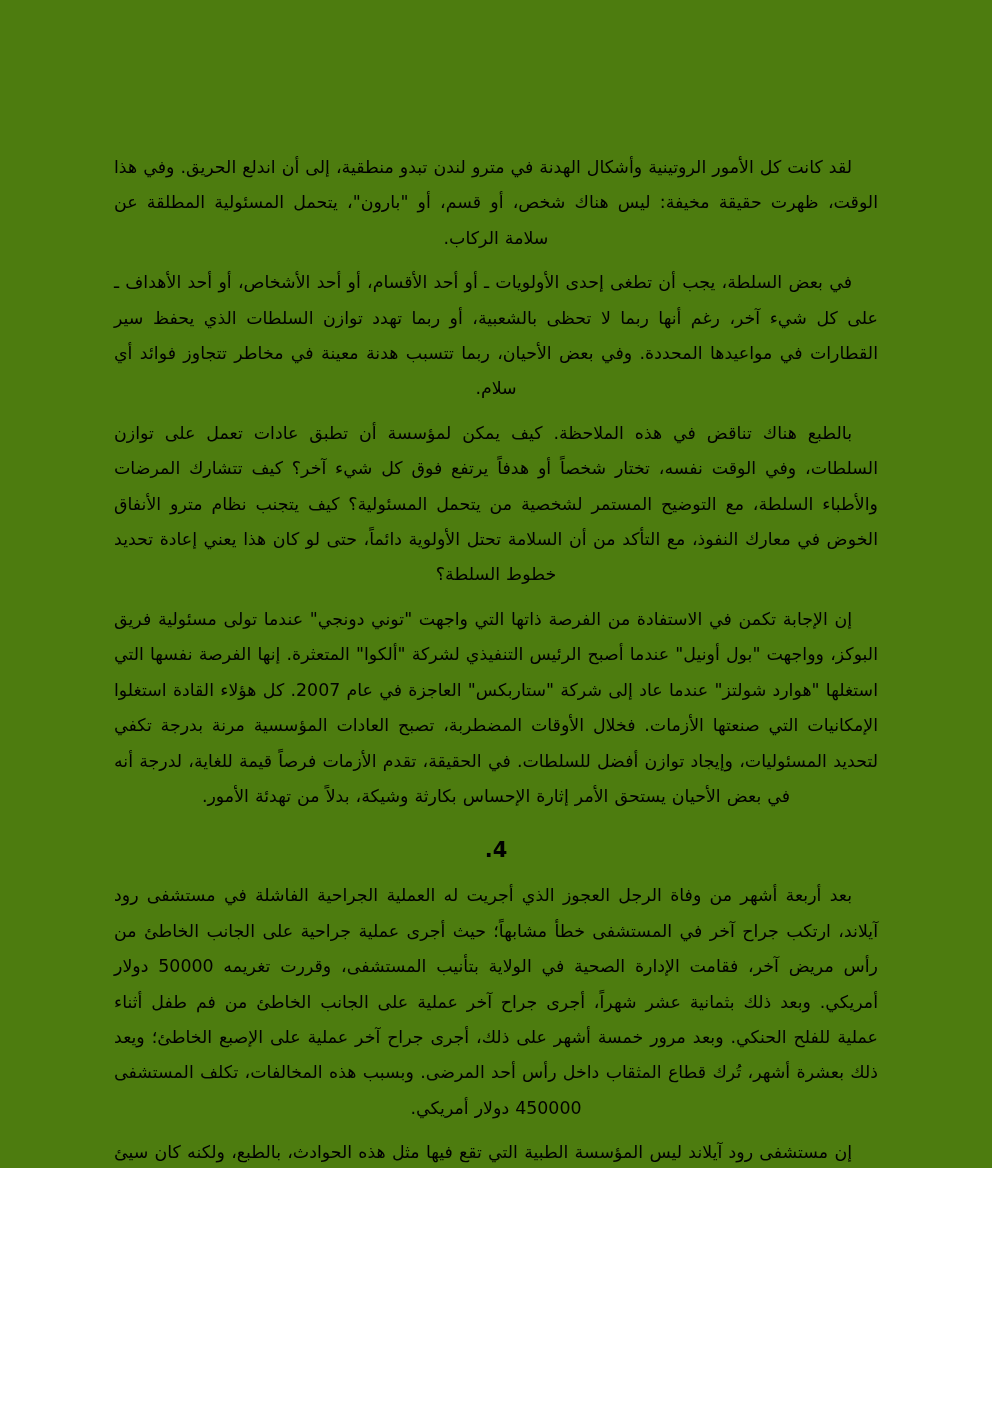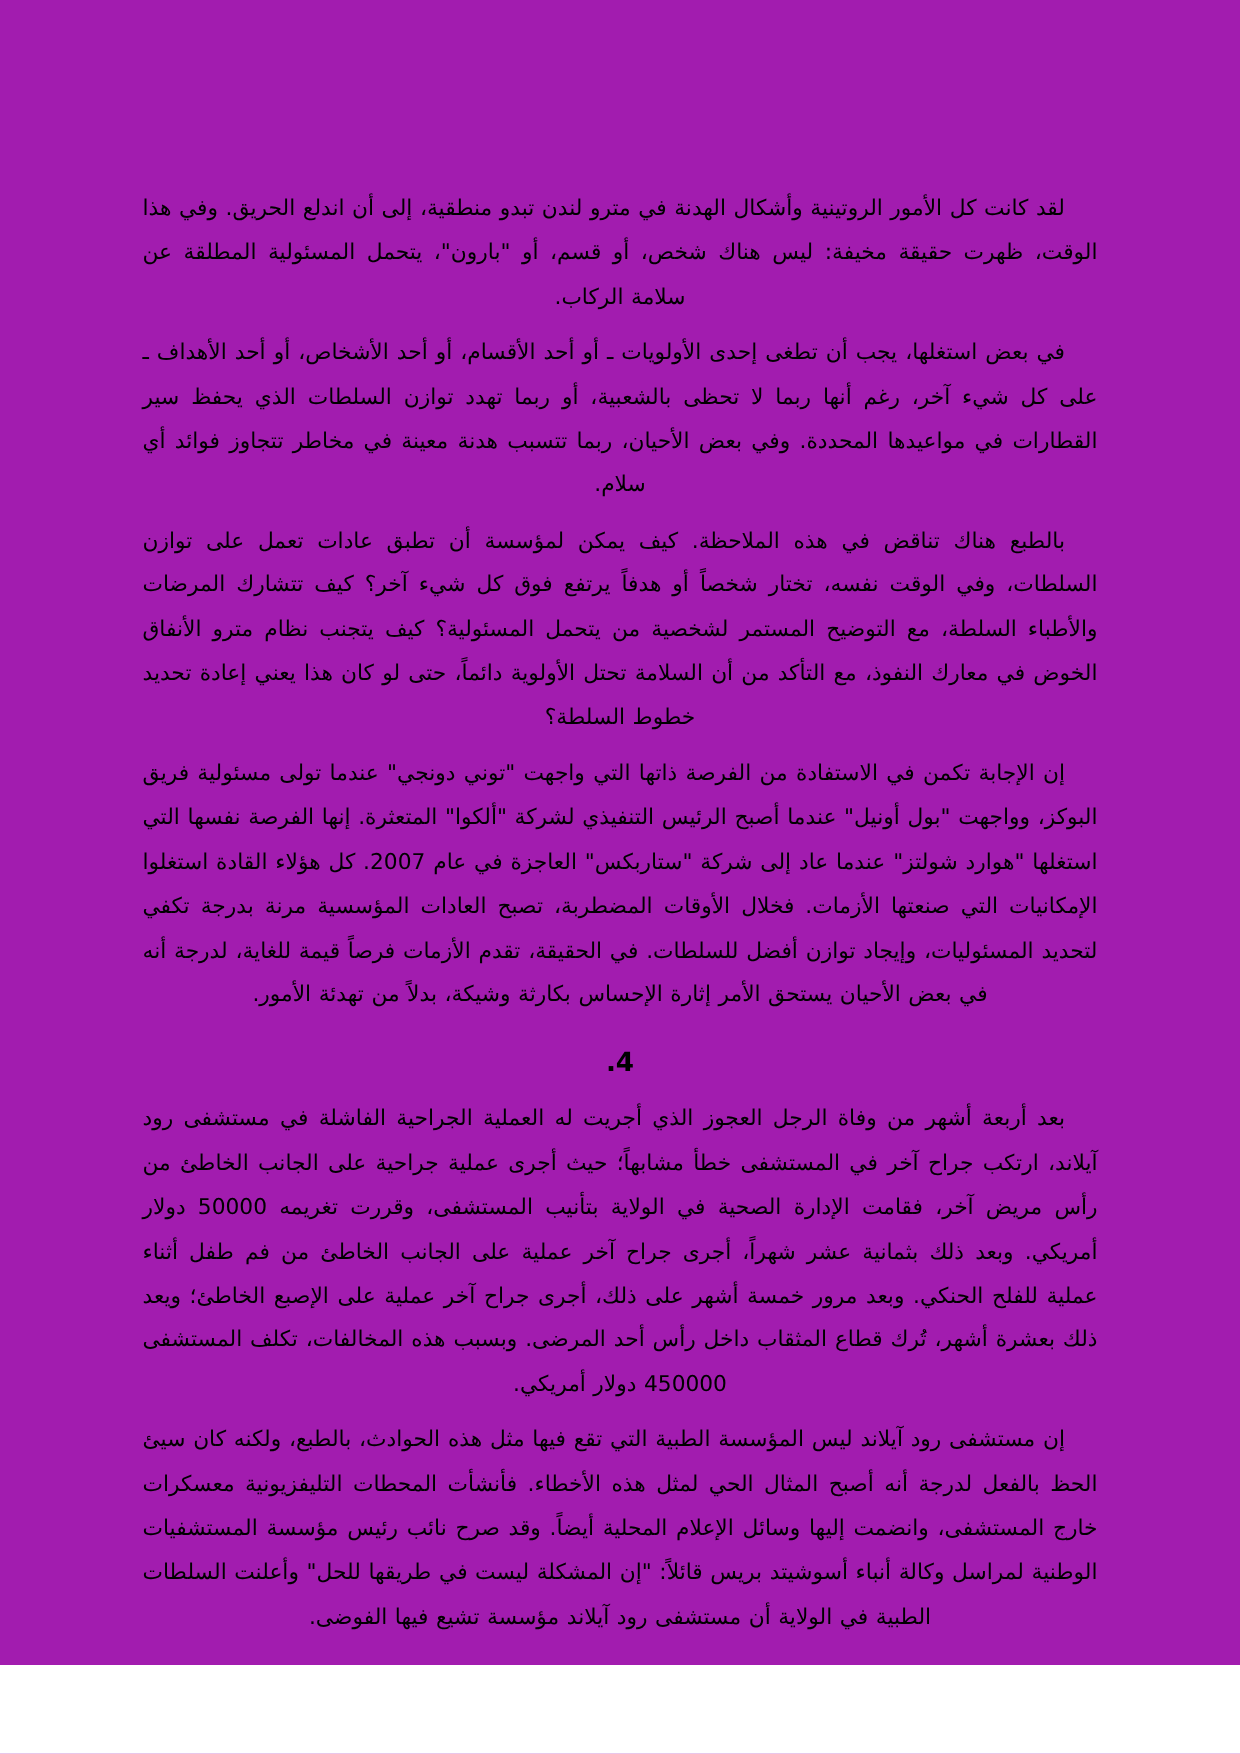--- a/index.html
+++ b/index.html
@@ -5,22 +5,22 @@
 <style>
   html, body {
     margin: 0;
     padding: 0;
     background: #ffffff;
   }
 
   .page {
     position: relative;
     width: 992px;
-    height: 1332px;
-    background: #a21caf;
+    height: 1168px;
+    background: #4d7c0f;
     overflow: hidden;
     box-sizing: border-box;
     font-family: "DejaVu Sans", "Liberation Sans", sans-serif;
   }
 
   .content {
     position: absolute;
     top: 150px;
     right: 114px;
     left: 114px;
@@ -83,21 +83,21 @@
 </style>
 </head>
 <body>
 
 <div class="page">
 
   <div class="content">
 
     <p class="para">لقد كانت كل الأمور الروتينية وأشكال الهدنة في مترو لندن تبدو منطقية، إلى أن اندلع الحريق. وفي هذا الوقت، ظهرت حقيقة مخيفة: ليس هناك شخص، أو قسم، أو "بارون"، يتحمل المسئولية المطلقة عن سلامة الركاب.</p>
 
-    <p class="para"><span>في بعض استغلها، يجب أن </span><b class="bold">تطغى</b><span> إحدى الأولويات ـ أو أحد الأقسام، أو أحد الأشخاص، أو أحد الأهداف ـ على كل شيء آخر، رغم أنها ربما لا تحظى بالشعبية، أو ربما تهدد توازن السلطات الذي يحفظ سير القطارات في مواعيدها المحددة. وفي بعض الأحيان، ربما تتسبب هدنة معينة في مخاطر تتجاوز فوائد أي سلام.</span></p>
+    <p class="para"><span>في بعض السلطة، يجب أن </span><b class="bold">تطغى</b><span> إحدى الأولويات ـ أو أحد الأقسام، أو أحد الأشخاص، أو أحد الأهداف ـ على كل شيء آخر، رغم أنها ربما لا تحظى بالشعبية، أو ربما تهدد توازن السلطات الذي يحفظ سير القطارات في مواعيدها المحددة. وفي بعض الأحيان، ربما تتسبب هدنة معينة في مخاطر تتجاوز فوائد أي سلام.</span></p>
 
     <p class="para">بالطبع هناك تناقض في هذه الملاحظة. كيف يمكن لمؤسسة أن تطبق عادات تعمل على توازن السلطات، وفي الوقت نفسه، تختار شخصاً أو هدفاً يرتفع فوق كل شيء آخر؟ كيف تتشارك المرضات والأطباء السلطة، مع التوضيح المستمر لشخصية من يتحمل المسئولية؟ كيف يتجنب نظام مترو الأنفاق الخوض في معارك النفوذ، مع التأكد من أن السلامة تحتل الأولوية دائماً، حتى لو كان هذا يعني إعادة تحديد خطوط السلطة؟</p>
 
     <p class="para">إن الإجابة تكمن في الاستفادة من الفرصة ذاتها التي واجهت "توني دونجي" عندما تولى مسئولية فريق البوكز، وواجهت "بول أونيل" عندما أصبح الرئيس التنفيذي لشركة "ألكوا" المتعثرة. إنها الفرصة نفسها التي استغلها "هوارد شولتز" عندما عاد إلى شركة "ستاربكس" العاجزة في عام 2007. كل هؤلاء القادة استغلوا الإمكانيات التي صنعتها الأزمات. فخلال الأوقات المضطربة، تصبح العادات المؤسسية مرنة بدرجة تكفي لتحديد المسئوليات، وإيجاد توازن أفضل للسلطات. في الحقيقة، تقدم الأزمات فرصاً قيمة للغاية، لدرجة أنه في بعض الأحيان يستحق الأمر إثارة الإحساس بكارثة وشيكة، بدلاً من تهدئة الأمور.</p>
 
     <div class="section-heading">.4</div>
 
     <p class="para">بعد أربعة أشهر من وفاة الرجل العجوز الذي أجريت له العملية الجراحية الفاشلة في مستشفى رود آيلاند، ارتكب جراح آخر في المستشفى خطأ مشابهاً؛ حيث أجرى عملية جراحية على الجانب الخاطئ من رأس مريض آخر، فقامت الإدارة الصحية في الولاية بتأنيب المستشفى، وقررت تغريمه 50000 دولار أمريكي. وبعد ذلك بثمانية عشر شهراً، أجرى جراح آخر عملية على الجانب الخاطئ من فم طفل أثناء عملية للفلح الحنكي. وبعد مرور خمسة أشهر على ذلك، أجرى جراح آخر عملية على الإصبع الخاطئ؛ ويعد ذلك بعشرة أشهر، تُرك قطاع المثقاب داخل رأس أحد المرضى. وبسبب هذه المخالفات، تكلف المستشفى 450000 دولار أمريكي.</p>
 
     <p class="para">إن مستشفى رود آيلاند ليس المؤسسة الطبية التي تقع فيها مثل هذه الحوادث، بالطبع، ولكنه كان سيئ الحظ بالفعل لدرجة أنه أصبح المثال الحي لمثل هذه الأخطاء. فأنشأت المحطات التليفزيونية معسكرات خارج المستشفى، وانضمت إليها وسائل الإعلام المحلية أيضاً. وقد صرح نائب رئيس مؤسسة المستشفيات الوطنية لمراسل وكالة أنباء أسوشيتد بريس قائلاً: "إن المشكلة ليست في طريقها للحل" وأعلنت السلطات الطبية في الولاية أن مستشفى رود آيلاند مؤسسة تشيع فيها الفوضى.</p>

